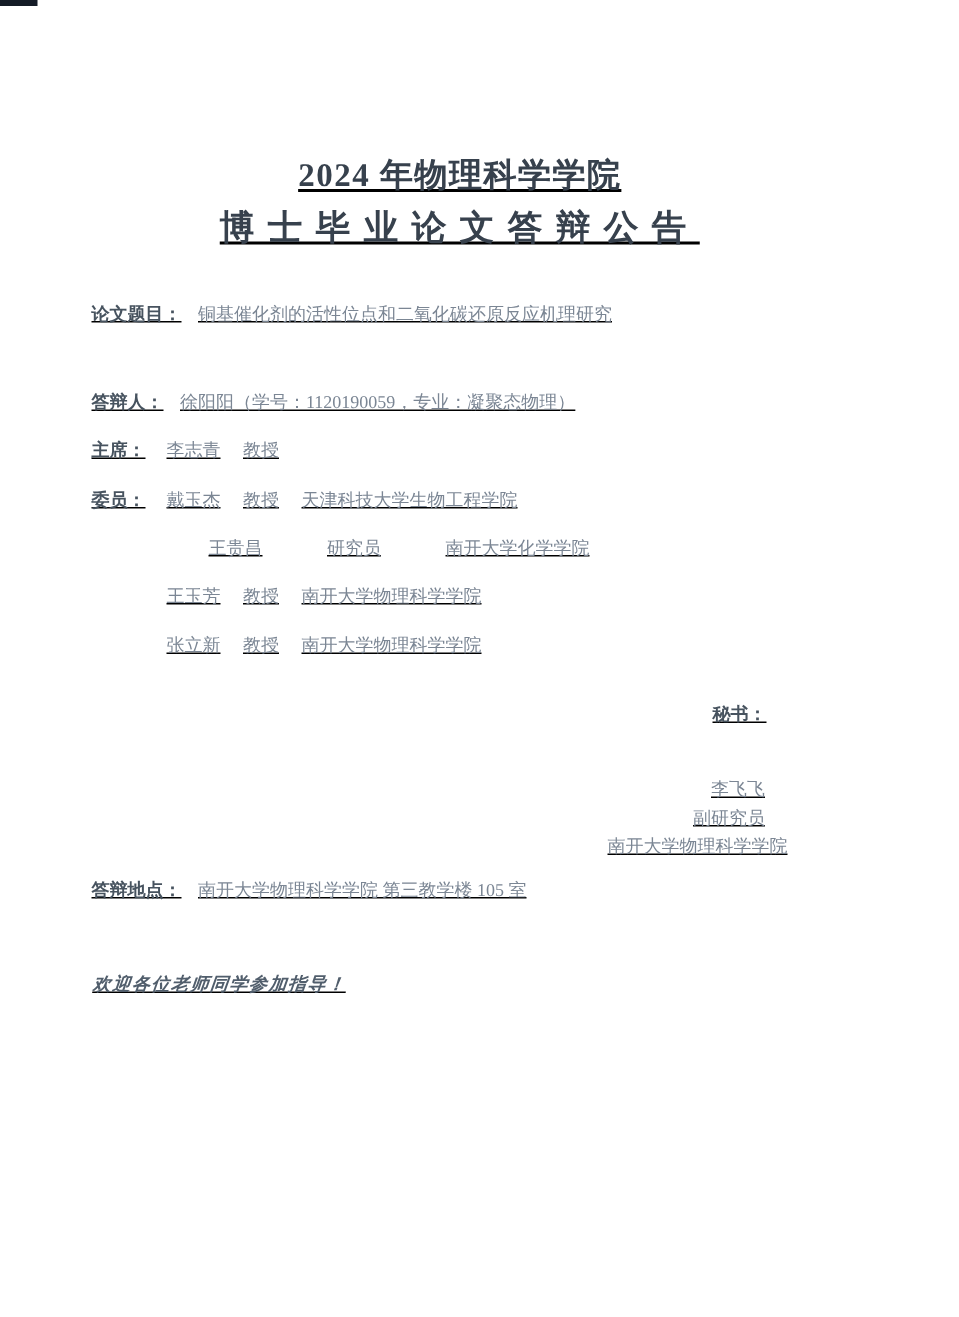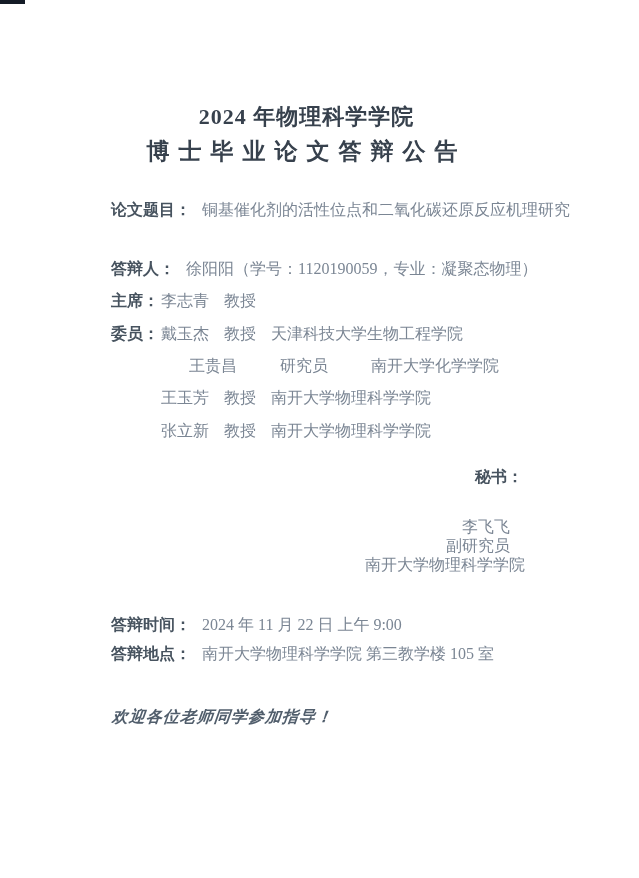--- a/index.html
+++ b/index.html
@@ -8,20 +8,21 @@
     height: 878px;
     background: #ffffff;
     font-family: "Liberation Serif", serif;
     overflow: hidden;
   }
   .page {
     position: relative;
     width: 585px;
     height: 878px;
     background: #ffffff;
+    text-decoration: underline;
   }
   .scan-artifact {
     position: absolute;
     left: 0;
     top: 0;
     width: 25px;
     height: 4px;
     background: #141b26;
   }
   .titles {
@@ -37,23 +38,23 @@
     letter-spacing: 1px;
   }
   .title-line2 {
     margin-top: 6px;
     font-size: 23px;
     line-height: 30px;
     font-weight: 700;
     letter-spacing: 9px;
   }
   .content {
-    margin-left: 111px;
+    margin-left: 61px;
     margin-right: 60px;
-    font-size: 16px;
+    font-size: 12px;
     line-height: 19px;
     color: #7b8694;
   }
   .row { white-space: nowrap; }
   .label {
     font-weight: 700;
     color: #47535f;
     margin-right: 11px;
   }
   .committee-row {
@@ -151,23 +152,20 @@
       <span>南开大学物理科学学院</span>
     </div>
 
     <div class="row committee-row row-secretary">
       <span class="label">秘书：</span>
       <span class="person-name">李飞飞</span>
       <span class="person-title">副研究员</span>
       <span>南开大学物理科学学院</span>
     </div>
 
-    <div class="row row-time">
-      <span class="label">答辩时间：</span><span>2024 年 11 月 22 日 上午 9:00</span>
-    </div>
 
     <div class="row row-venue">
       <span class="label">答辩地点：</span><span>南开大学物理科学学院 第三教学楼 105 室</span>
     </div>
 
     <div class="row row-closing">欢迎各位老师同学参加指导！</div>
 
   </main>
 </div>
 

